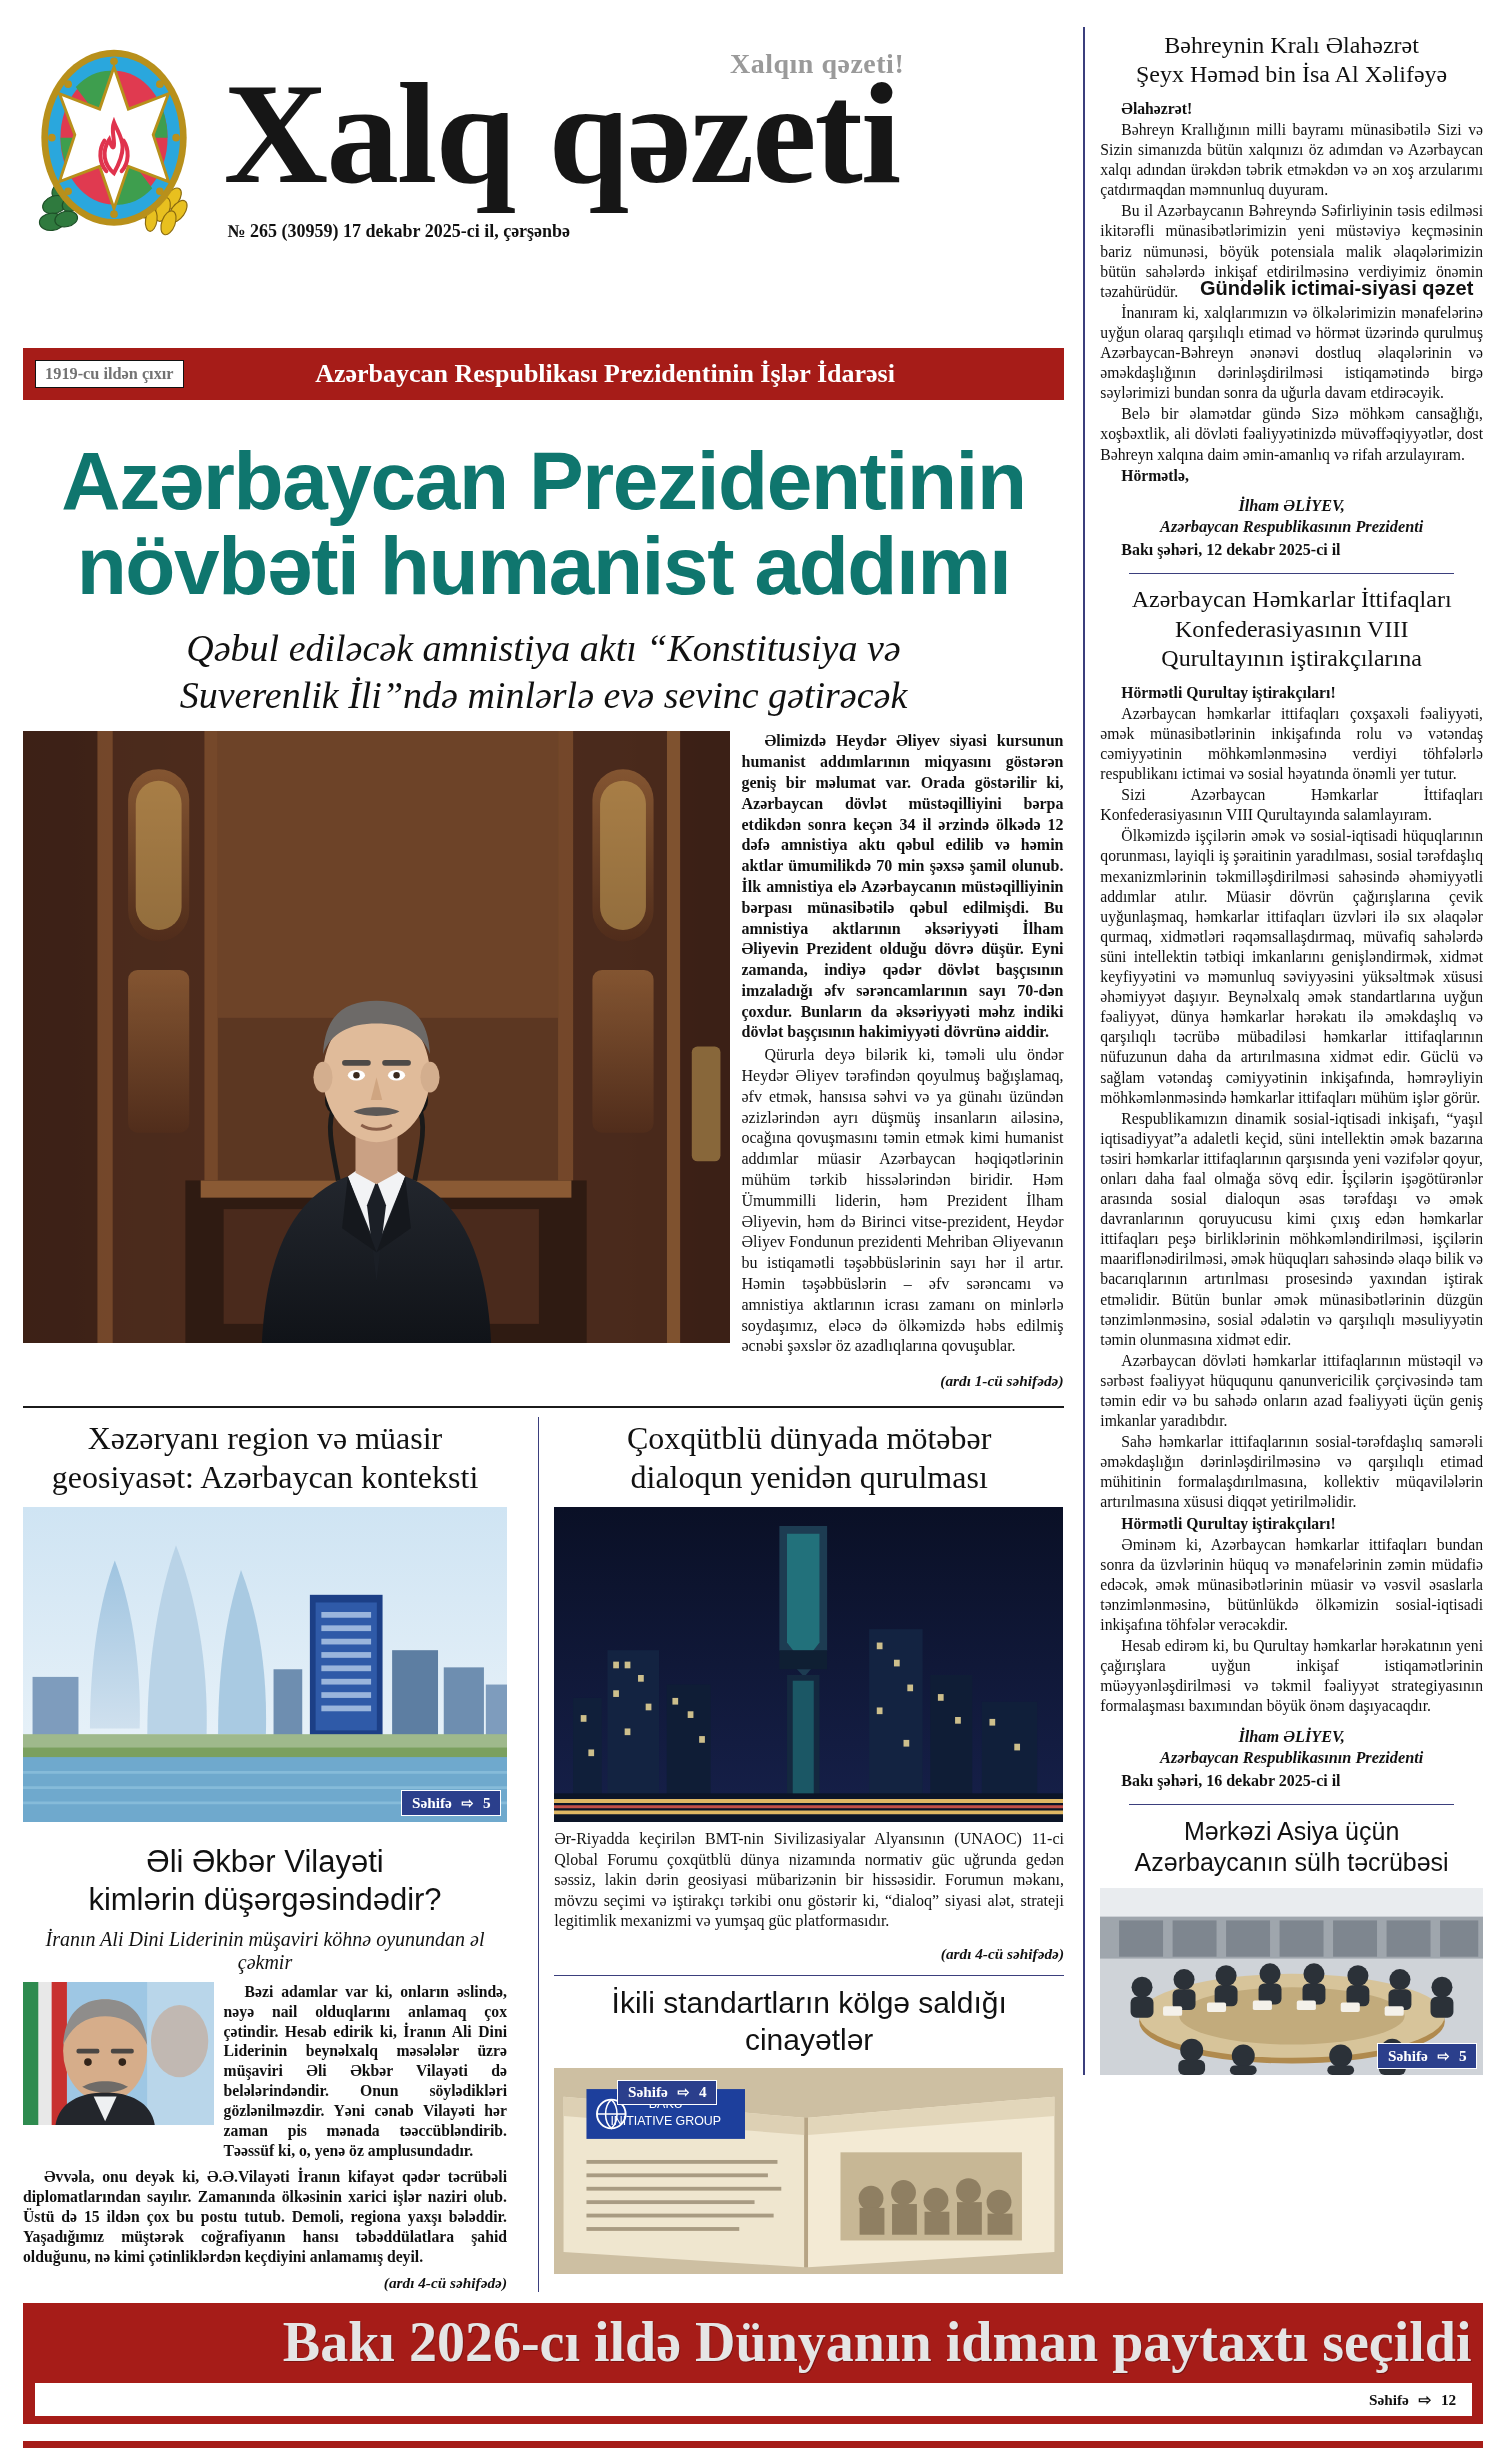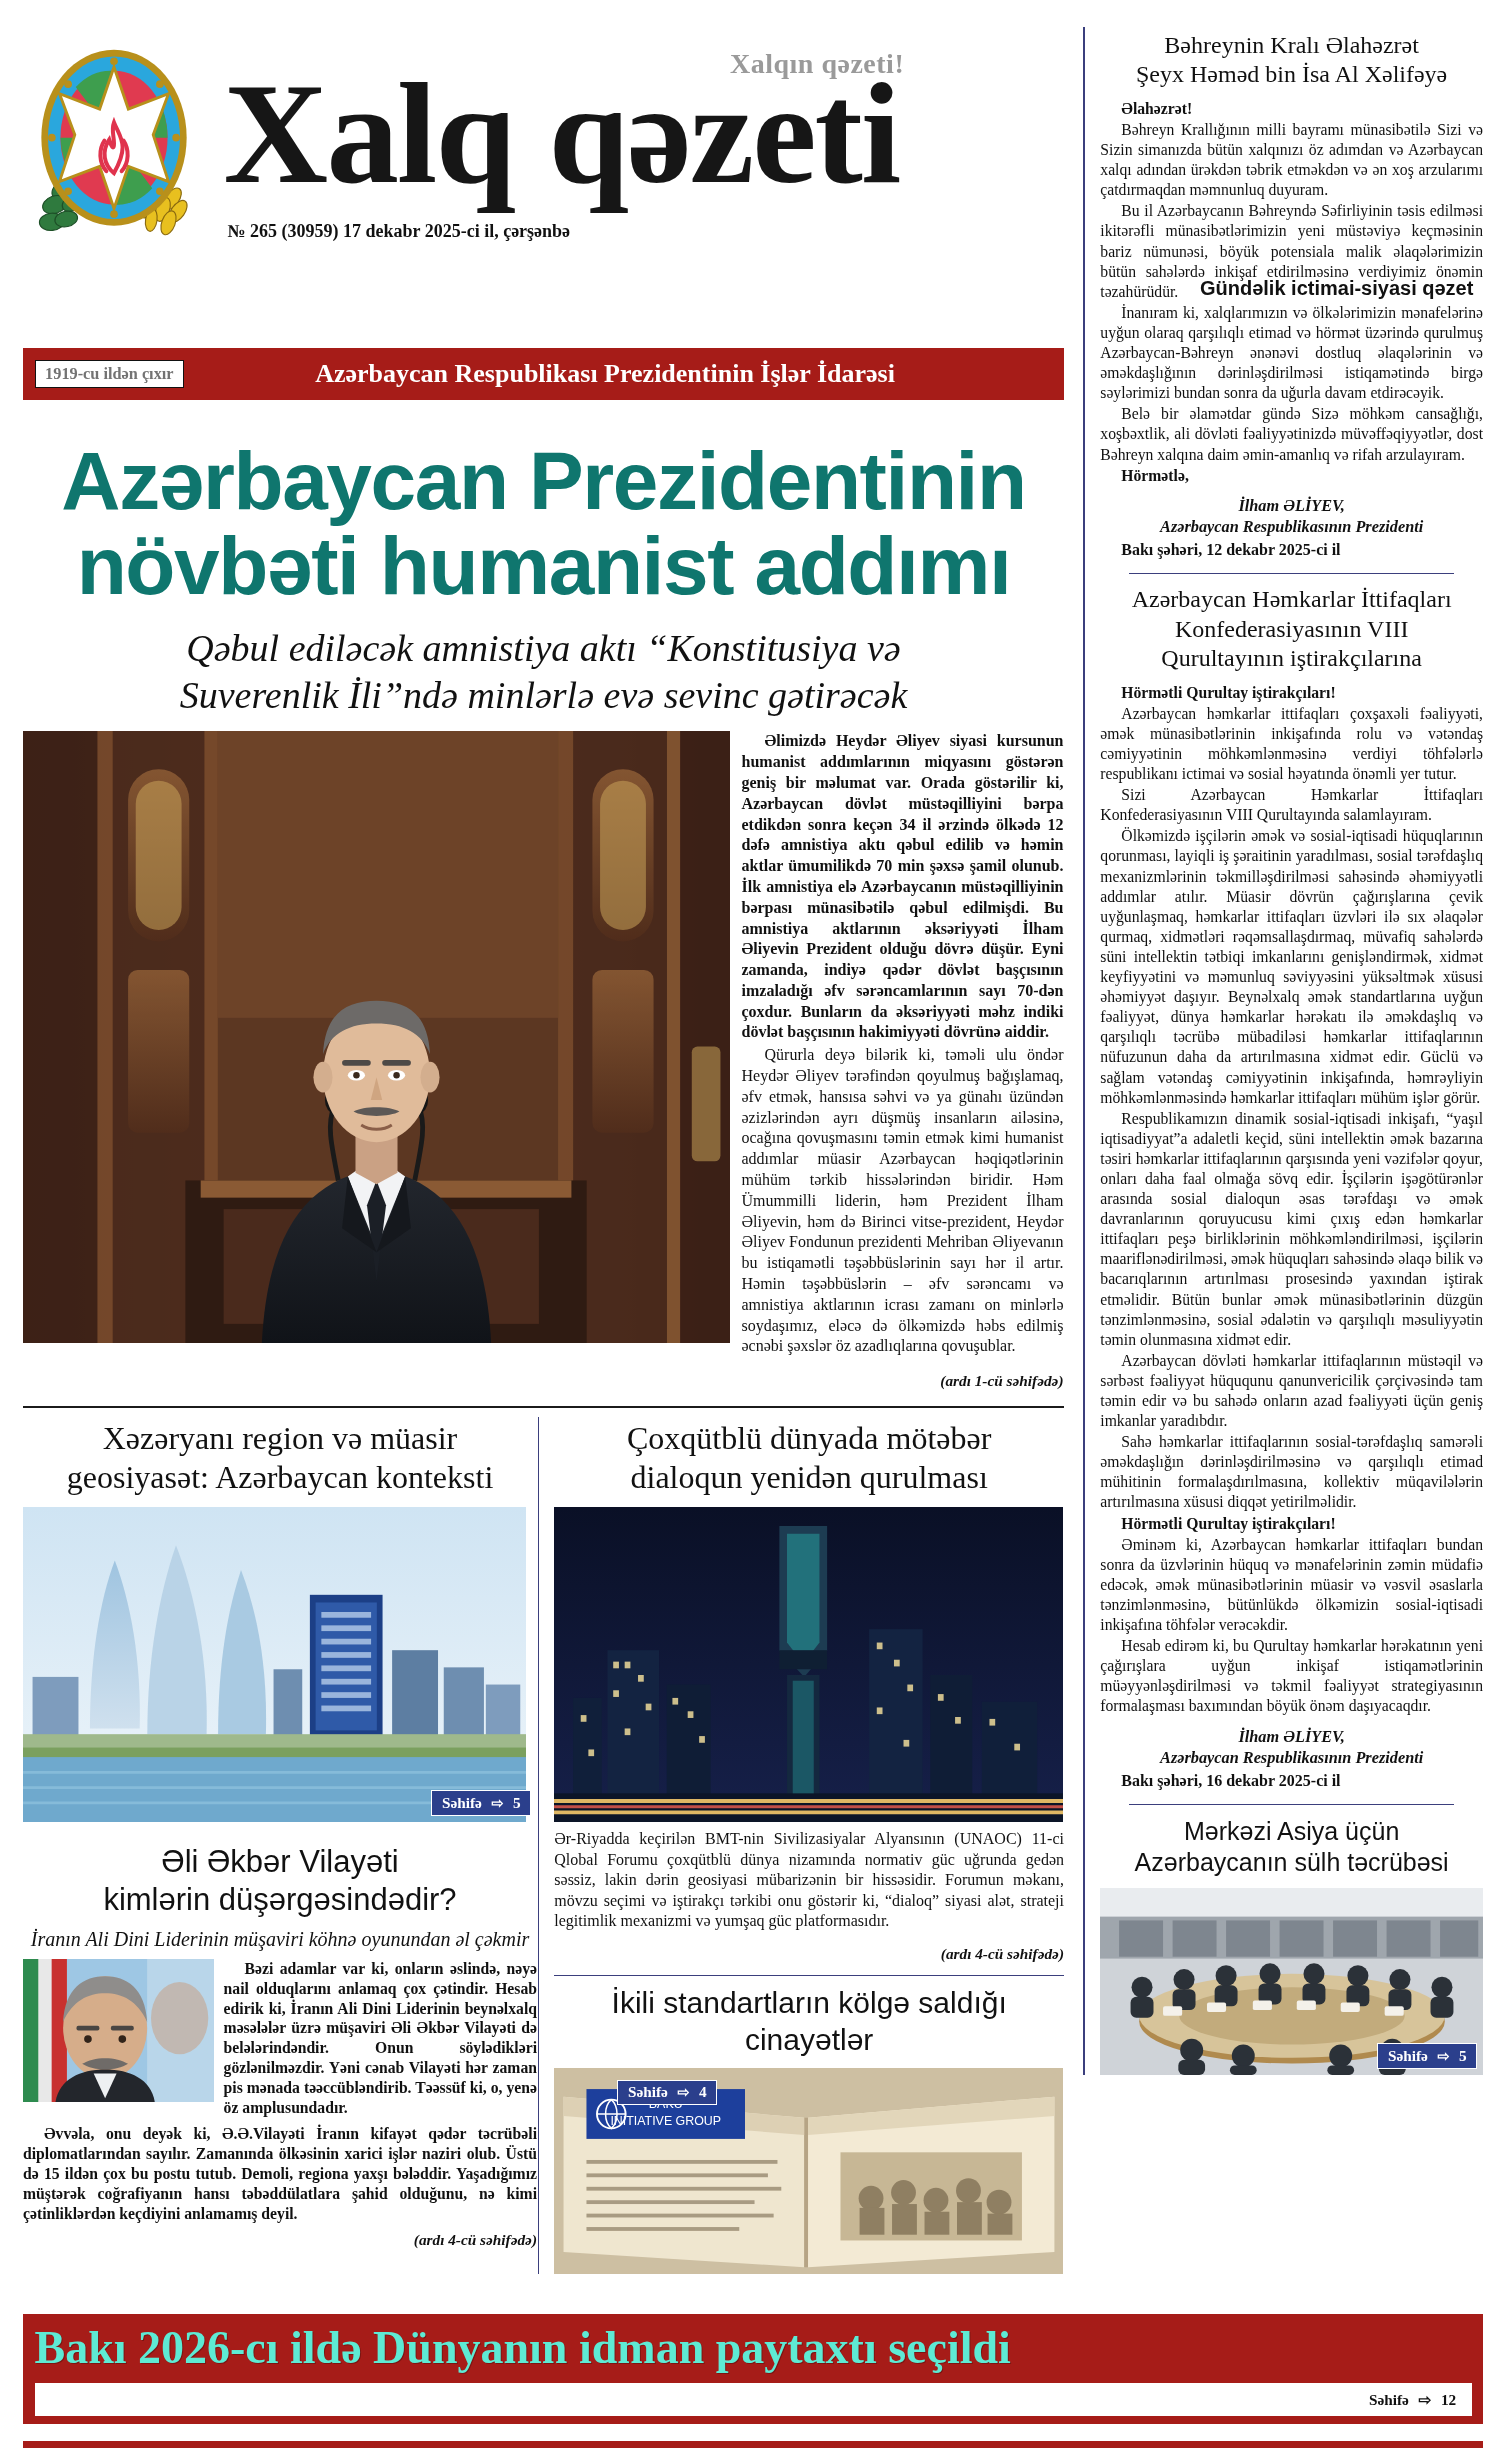--- a/index.html
+++ b/index.html
@@ -155,21 +155,21 @@
     text-align:justify;
     hyphens:auto;
   }
   .lead-text p { margin:0 0 1.9px 0; text-indent:23px; }
   .lead-text p.bold { font-weight:700; }
   .contd { text-align:right; font-style:italic; font-weight:700; font-size:15.3px; margin-top:13.4px; }
 
   
   .botrule { border:0; border-top:2.9px solid #1b1b1b; width:1041px; margin:15.3px 0 0 0; }
   .bottom { display:flex; width:1041px; margin-top:9.6px; }
-  .col-a { width:516px; padding-right:1px; border-right:1.9px solid #3b3f7d; }
+  .col-a { width:516px; padding-right:31px; border-right:1.9px solid #3b3f7d; }
   .col-b { width:525px; padding-left:15.3px; }
 
   .sec-head {
     font-family:"Liberation Serif", serif;
     font-size:32px; line-height:1.22; text-align:center;
     margin:1.9px 0 9.6px 0; font-weight:400;
   }
   .sec-head.sans { font-family:"Liberation Sans", sans-serif; font-size:31px; }
   .sec-sub {
     font-family:"Liberation Serif", serif;
@@ -201,23 +201,23 @@
 
   .two-up { display:flex; gap:9.6px; margin-top:3.8px; }
 
   
   .bottombanner {
     position:absolute; left:23px; right:23px; bottom:32.5px;
     background:#a61c18;
     padding:9.6px 11.5px 7.6px 11.5px;
   }
   .bb-title {
-    color:#5eead4; text-align:left;
-    font-family:"Liberation Serif", serif;
-    font-weight:700; font-size:46px; line-height:1.1;
+    color:#e5e5e5; text-align:right;
+    font-family:"Liberation Serif", serif;
+    font-weight:700; font-size:56px; line-height:1.1;
     text-shadow:1px 1px 0 rgba(0,0,0,.25);
   }
   .bb-strip {
     background:#fff; height:32.5px; margin-top:9.6px;
     display:flex; align-items:center; justify-content:flex-end;
     padding-right:15.3px; gap:9.6px;
     font-family:"Liberation Serif", serif;
     font-size:15.3px; font-weight:700;
   }
   .bottomrule { position:absolute; left:23px; right:23px; bottom:7.6px; height:7.6px; background:#a61c18; }

